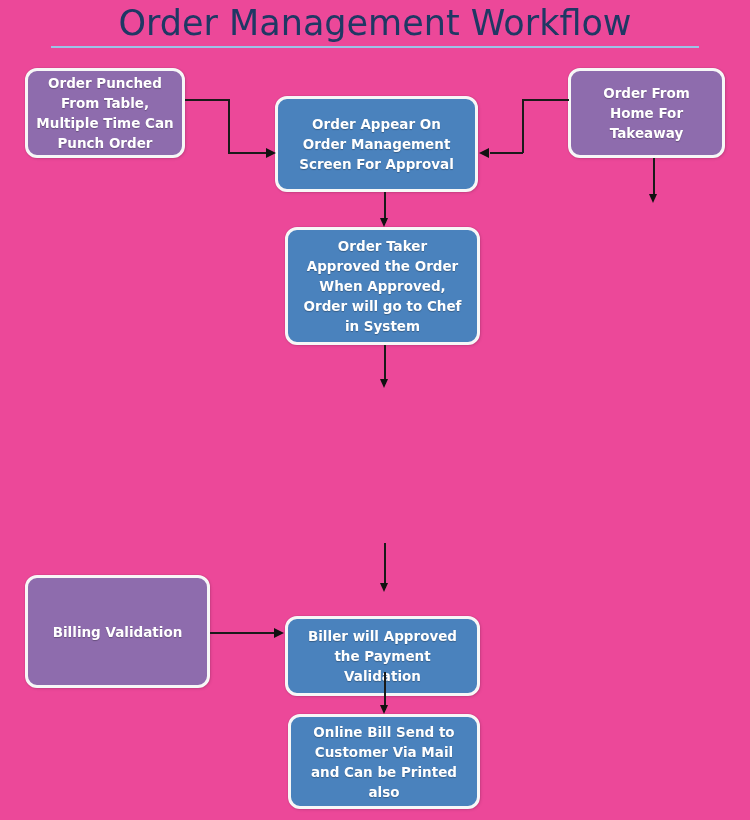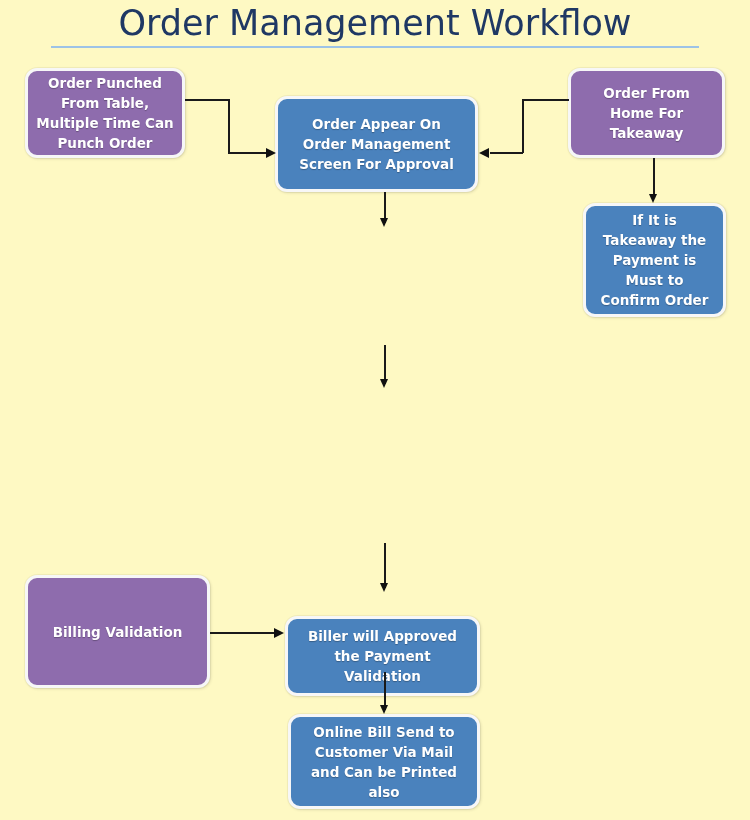--- a/index.html
+++ b/index.html
@@ -7,21 +7,21 @@
     padding: 0;
     background: #ffffff;
   }
   body {
     font-family: "DejaVu Sans", "Liberation Sans", sans-serif;
   }
   #canvas {
     position: relative;
     width: 750px;
     height: 820px;
-    background: #fef9c3;
+    background: #ec4899;
     overflow: hidden;
   }
 
   
   .title {
     position: absolute;
     left: 0;
     top: 2px;
     width: 750px;
     text-align: center;
@@ -111,26 +111,26 @@
 Punch Order</div>
 
   <div class="node blue" style="left:275px; top:96px; width:203px; height:96px;">Order Appear On
 Order Management
 Screen For Approval</div>
 
   <div class="node purple" style="left:568px; top:68px; width:157px; height:90px;">Order From
 Home For
 Takeaway</div>
 
-  <div class="node blue" style="left:583px; top:203px; width:143px; height:114px;">If It is
-Takeaway the
-Payment is
-Must to
-Confirm Order</div>
 
+  <div class="node blue" style="left:285px; top:227px; width:195px; height:118px;">Order Taker
+Approved the Order
+When Approved,
+Order will go to Chef
+in System</div>
 
 
   <div class="node purple" style="left:25px; top:575px; width:185px; height:113px;">Billing Validation</div>
 
   <div class="node blue" style="left:285px; top:616px; width:195px; height:80px;">Biller will Approved
 the Payment
 Validation</div>
 
   <div class="node blue" style="left:288px; top:714px; width:192px; height:95px;">Online Bill Send to
 Customer Via Mail

